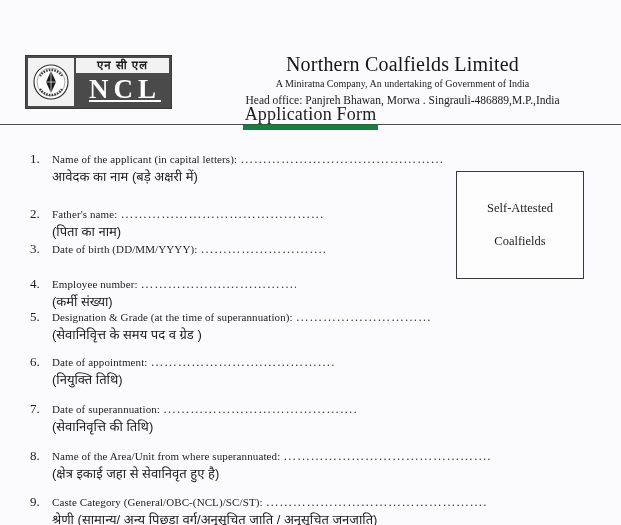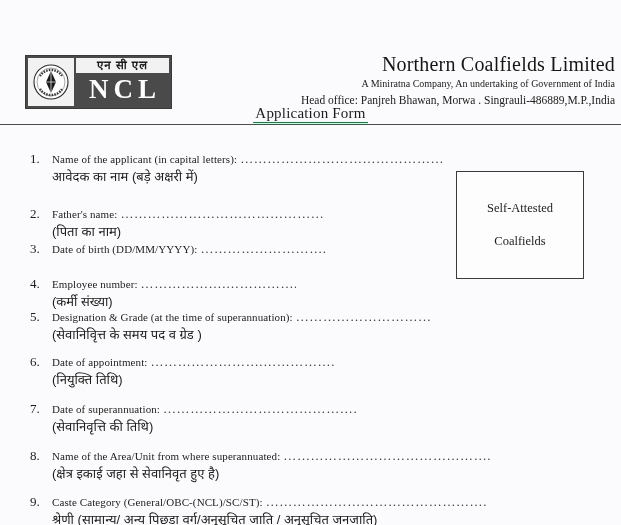--- a/index.html
+++ b/index.html
@@ -70,28 +70,29 @@
   .logo-ncl {
     flex: 1;
     color: #ffffff;
     font-size: 27px;
     font-weight: bold;
     letter-spacing: 5px;
     text-align: center;
     line-height: 33px;
     font-family: "Liberation Serif", "DejaVu Serif", serif;
     text-indent: 5px;
+    text-decoration: underline;
   }
 
   .org-block {
     position: absolute;
     left: 190px;
     top: 28px;
     right: 6px;
-    text-align: right;
+    text-align: center;
     font-family: Liberation Serif, serif;
   }
   .org-name {
     font-size: 20px;
     line-height: 24px;
     letter-spacing: 0.2px;
     color: #151515;
   }
   .org-sub1 {
     font-size: 10px;
@@ -115,22 +116,22 @@
 
   
   .form-title {
     position: absolute;
     left: 0;
     top: 104px;
     width: 621px;
     text-align: center;
   }
   .form-title span {
-    font-size: 15px;
-    border-bottom: 1px solid #15803d;
+    font-size: 18px;
+    border-bottom: 5px solid #15803d;
     padding: 0 2px 1px 2px;
     letter-spacing: 0.2px;
   }
 
   
   .photo-box {
     position: absolute;
     left: 456px;
     top: 171px;
     width: 128px;

